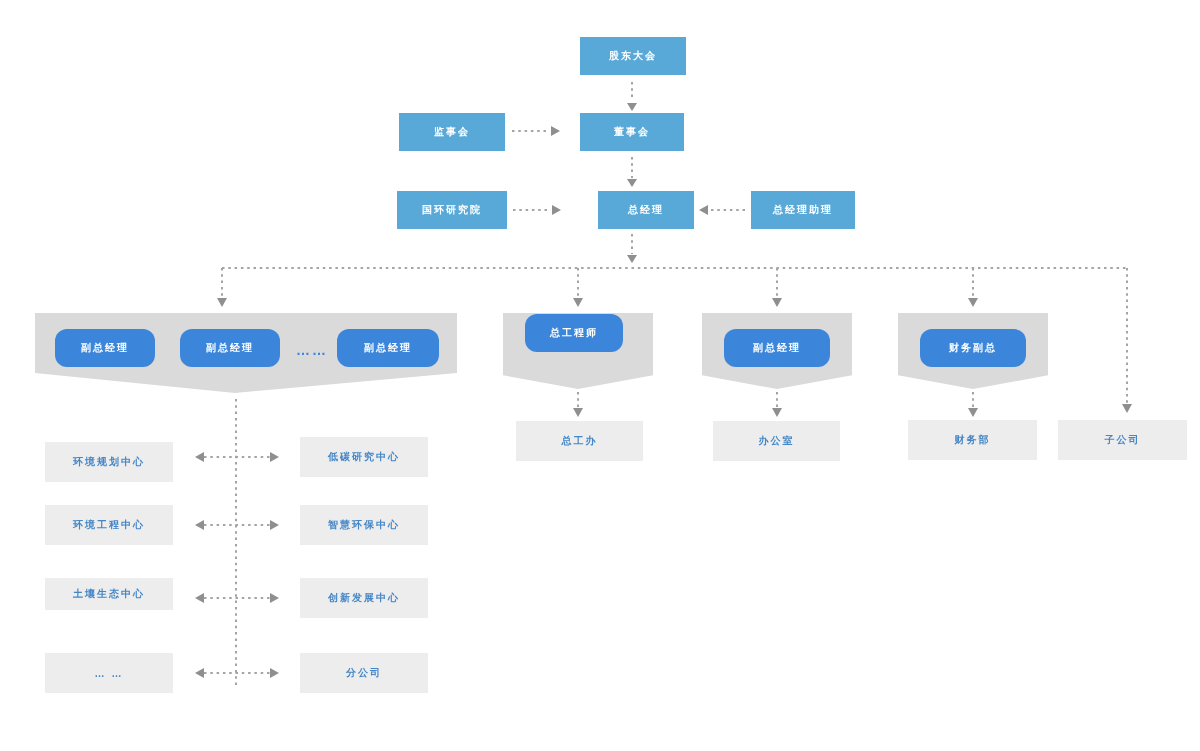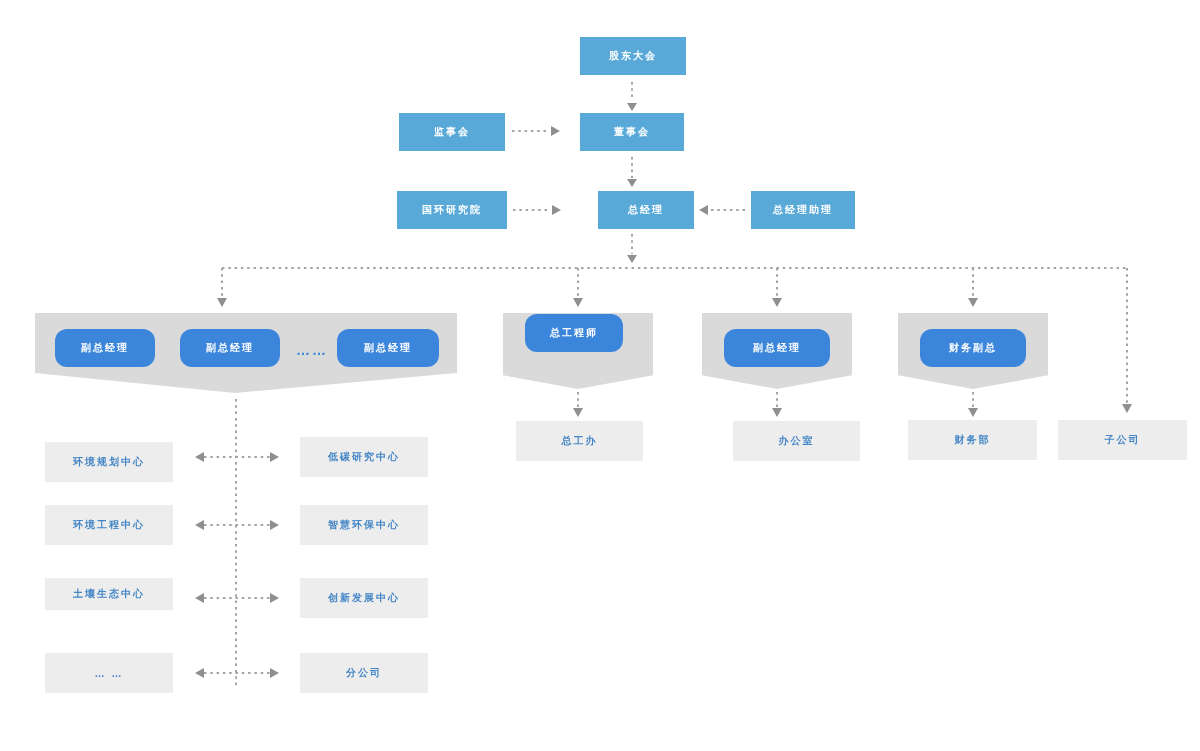--- a/index.html
+++ b/index.html
@@ -134,21 +134,21 @@
 
   <div class="node b-strong" style="left:55px;top:329px;width:100px;height:38px;">副总经理</div>
   <div class="node b-strong" style="left:180px;top:329px;width:100px;height:38px;">副总经理</div>
   <div class="dots" style="left:284px;top:338px;width:56px;height:24px;">……</div>
   <div class="node b-strong" style="left:337px;top:329px;width:102px;height:38px;">副总经理</div>
   <div class="node b-strong" style="left:525px;top:314px;width:98px;height:38px;">总工程师</div>
   <div class="node b-strong" style="left:724px;top:329px;width:106px;height:38px;">副总经理</div>
   <div class="node b-strong" style="left:920px;top:329px;width:106px;height:38px;">财务副总</div>
 
   <div class="node g-box" style="left:516px;top:421px;width:127px;height:40px;">总工办</div>
-  <div class="node g-box" style="left:713px;top:421px;width:127px;height:40px;margin-left:20px;">办公室</div>
+  <div class="node g-box" style="left:713px;top:421px;width:127px;height:40px;">办公室</div>
   <div class="node g-box" style="left:908px;top:420px;width:129px;height:40px;">财务部</div>
   <div class="node g-box" style="left:1058px;top:420px;width:129px;height:40px;">子公司</div>
 
   <div class="node g-box" style="left:45px;top:442px;width:128px;height:40px;">环境规划中心</div>
   <div class="node g-box" style="left:45px;top:505px;width:128px;height:40px;text-align:center;">环境工程中心</div>
   <div class="node g-box" style="left:45px;top:578px;width:128px;height:32px;">土壤生态中心</div>
   <div class="node g-box" style="left:45px;top:653px;width:128px;height:40px;">… …</div>
 
   <div class="node g-box" style="left:300px;top:437px;width:128px;height:40px;">低碳研究中心</div>
   <div class="node g-box" style="left:300px;top:505px;width:128px;height:40px;">智慧环保中心</div>

